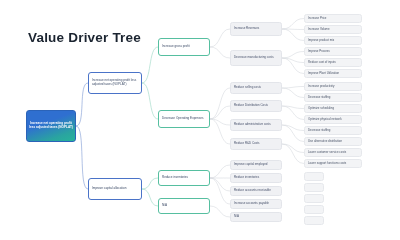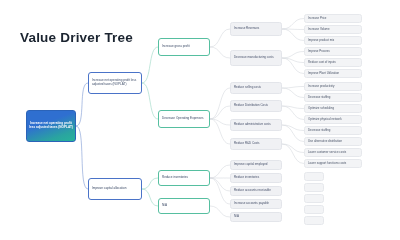--- a/index.html
+++ b/index.html
@@ -8,21 +8,21 @@
     background:#ffffff;
     font-family:"Liberation Sans",sans-serif;
     overflow:hidden;
     position:relative;
   }
   #canvas{position:absolute;inset:0;width:400px;height:225px;}
   #links{position:absolute;left:0;top:0;width:400px;height:225px;pointer-events:none;}
 
   .title{
     position:absolute;
-    left:20px;top:30px;
+    left:28px;top:30px;
     font-size:13.5px;
     font-weight:bold;
     letter-spacing:.2px;
     color:#1b2430;
     white-space:nowrap;
   }
 
   .node{
     position:absolute;
     box-sizing:border-box;

